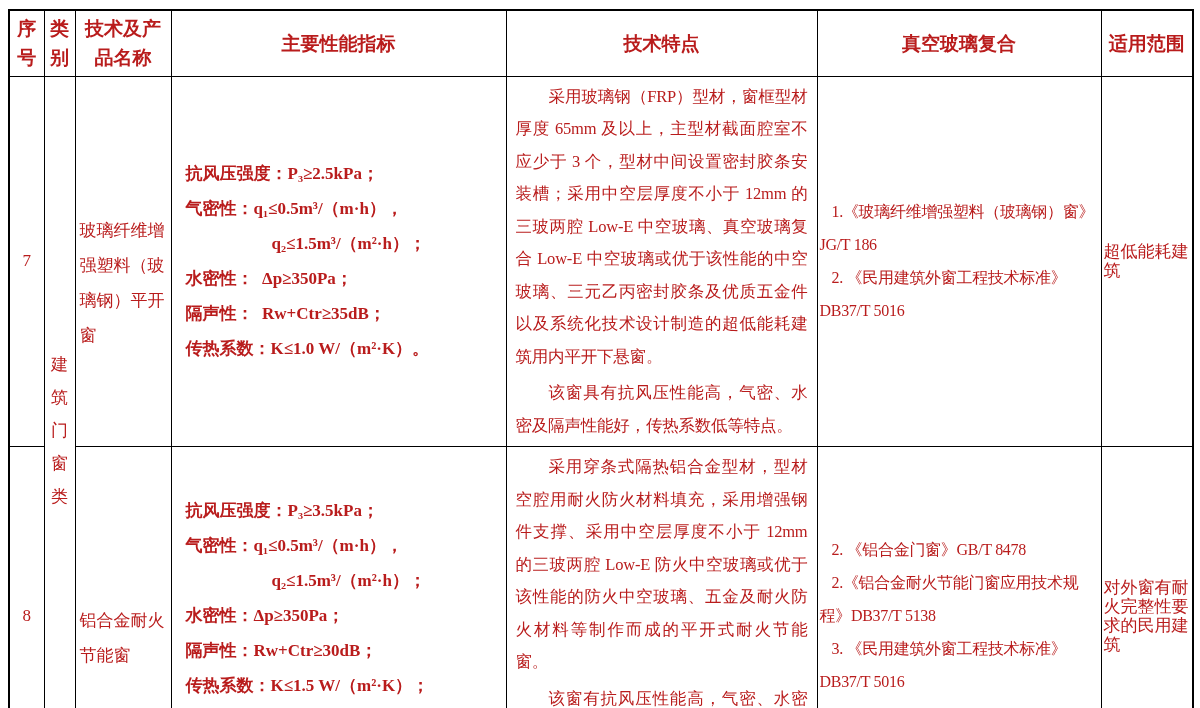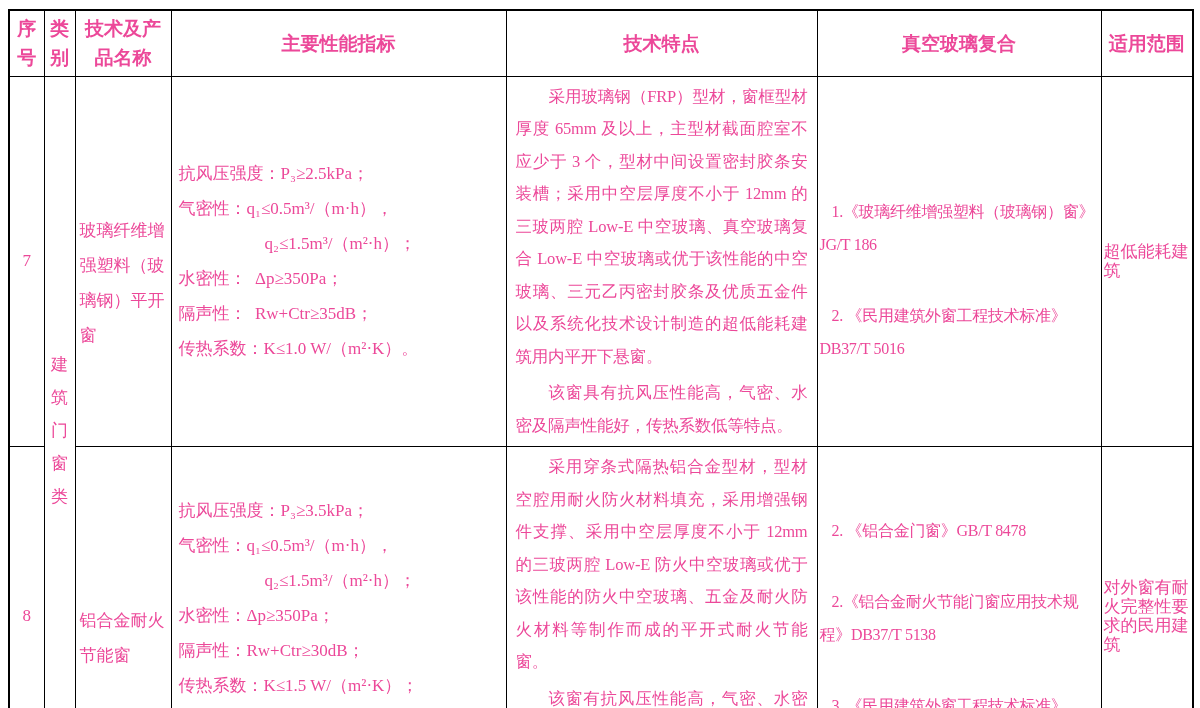--- a/index.html
+++ b/index.html
@@ -1,18 +1,18 @@
 <!DOCTYPE html>
 <html><head>
 <meta charset="utf-8">
 <style>
   html,body{margin:0;padding:0;background:#fff;}
   .page{
     position:relative;width:1200px;height:708px;background:#ffffff;
-    font-family:"Liberation Serif","DejaVu Serif",serif;color:#ec4899;
+    font-family:"Liberation Serif","DejaVu Serif",serif;color:#b91c1c;
     overflow:hidden;
   }
   table.spec{
     position:absolute;left:8px;top:9px;width:1184px;
     border-collapse:collapse;table-layout:fixed;
     border:2px solid #000;
   }
   .spec th,.spec td{
     border:1px solid #000;
     padding:0;
@@ -30,33 +30,33 @@
 
   td.c-no{text-align:center;font-size:17px;}
   td.c-cat{}
   .vtext{
     width:19px;margin:0 auto;font-size:17px;line-height:33px;
     word-break:break-all;text-align:center;
   }
   td.c-name{padding:0 4px;}
   .nametext{font-size:17px;line-height:35px;word-break:break-all;text-align:left;margin-top:44px;}
 
-  td.c-perf{padding-left:7px;}
+  td.c-perf{padding-left:14px;font-weight:bold;}
   .perf-line{font-size:17px;line-height:35px;white-space:pre-wrap;}
   .perf-line.q2{padding-left:86px;}
 
   td.c-feat{padding:0 5px;}
   .feat-p{
     font-size:16.5px;line-height:32.5px;margin:4px;
     text-align:justify;text-indent:2em;letter-spacing:-0.2px;
   }
 
   td.c-std{padding:0 2px;}
   .std-line{font-size:16px;line-height:33px;white-space:nowrap;letter-spacing:-0.3px;}
-  .std-line.ind{padding-left:12px;margin-top:38px;}
+  .std-line.ind{padding-left:12px;}
 
   td.c-scope{padding:0 2px;}
   .scope-text{font-size:17px;line-height:19px;word-break:break-all;text-align:left;}
 </style>
 </head>
 <body>
 
 <div class="page">
   <table class="spec">
     <colgroup>

